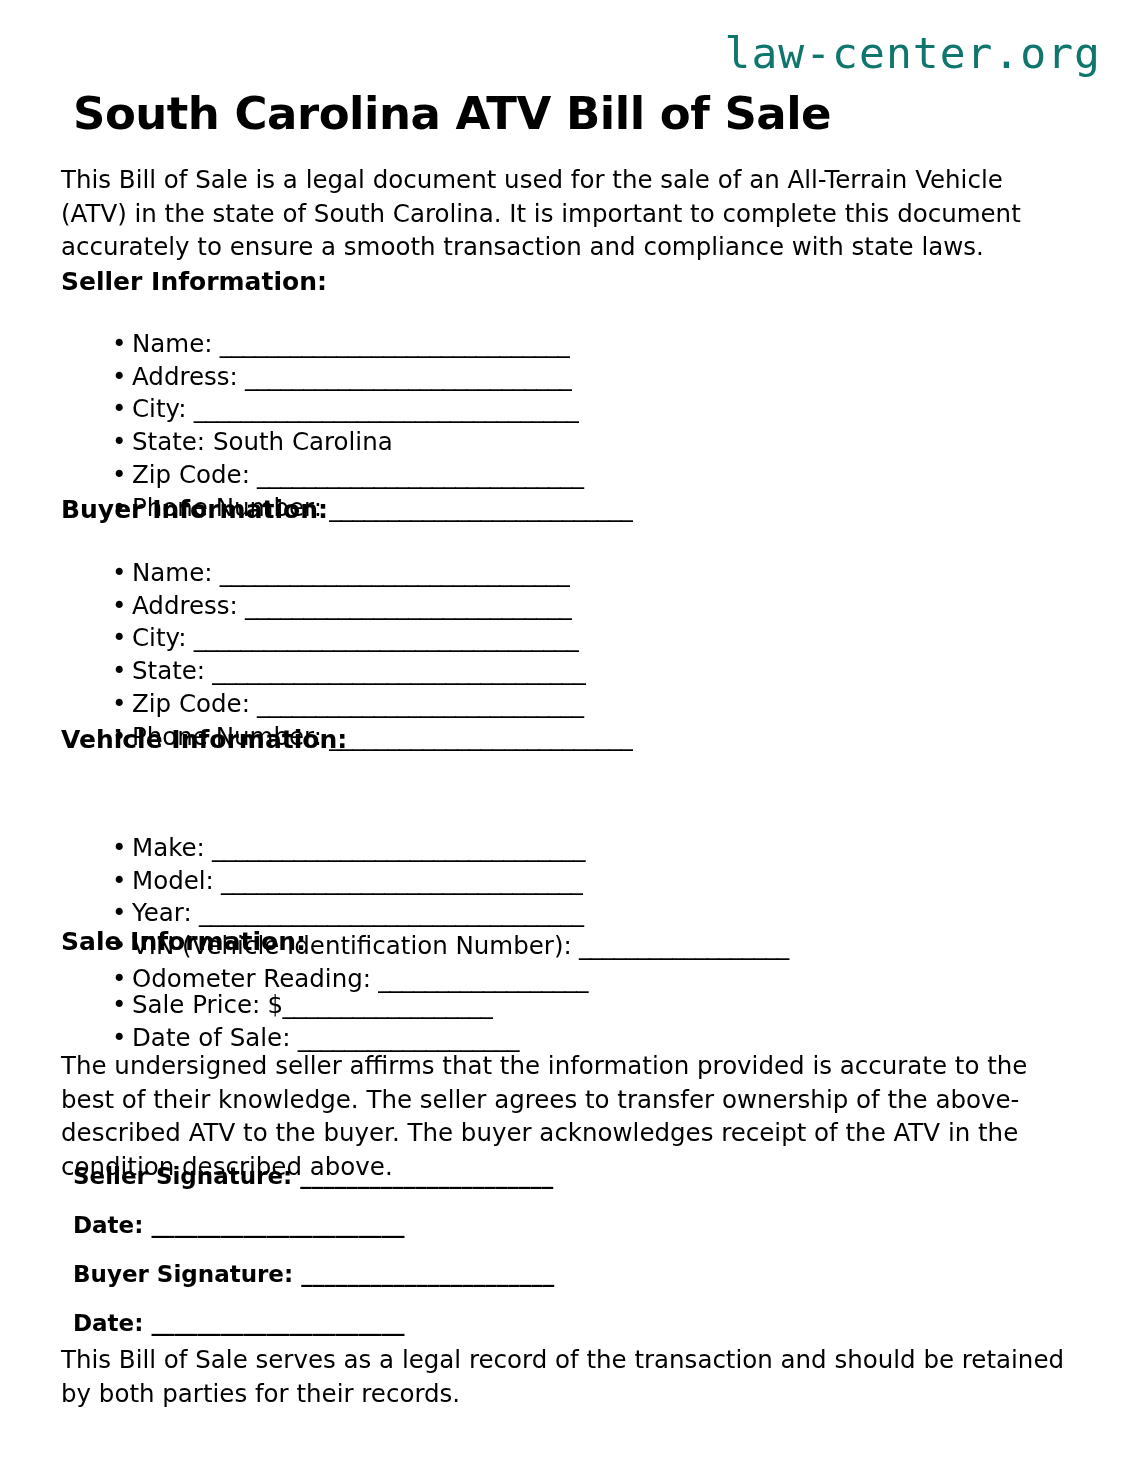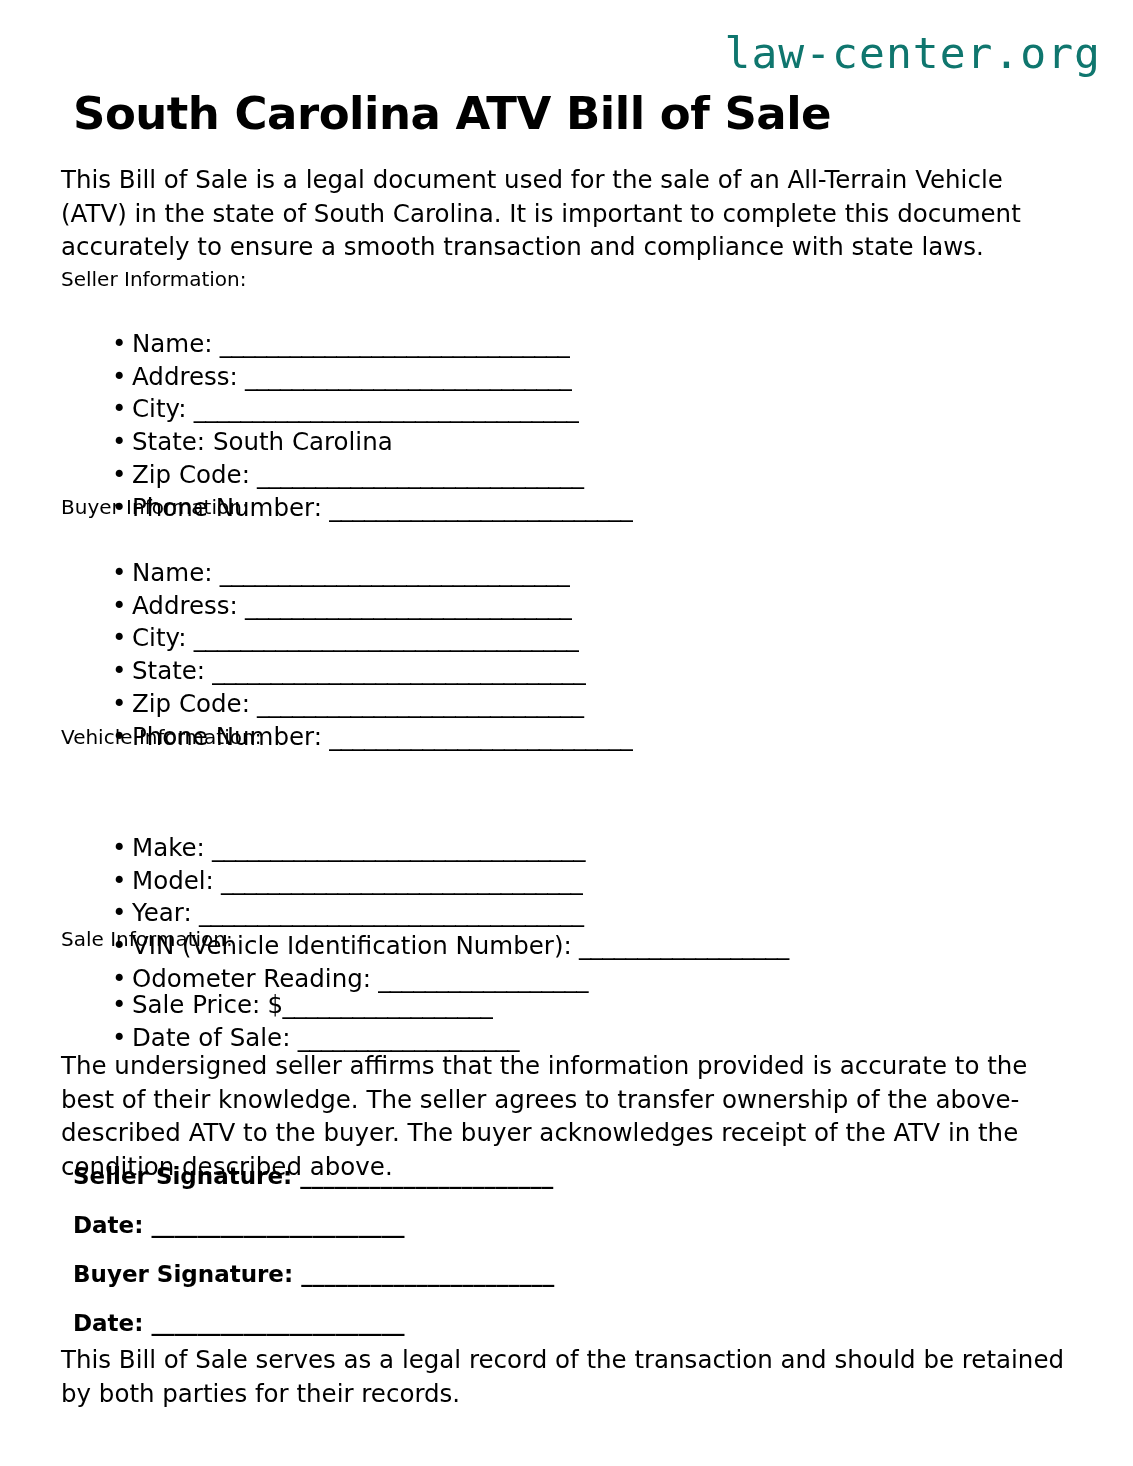--- a/index.html
+++ b/index.html
@@ -52,22 +52,22 @@
     white-space: nowrap;
   }
   .para {
     font-size: 24.5px;
     line-height: 1.37;
     margin: 0;
     padding: 0;
     text-align: left;
   }
   .section-head {
-    font-size: 20px;
-    font-weight: normal;
+    font-size: 25px;
+    font-weight: bold;
     margin: 0;
     padding: 0;
     line-height: 1.3;
   }
   ul.fields {
     list-style: none;
     margin: 16px;
     padding: 0;
   }
   ul.fields > li {

